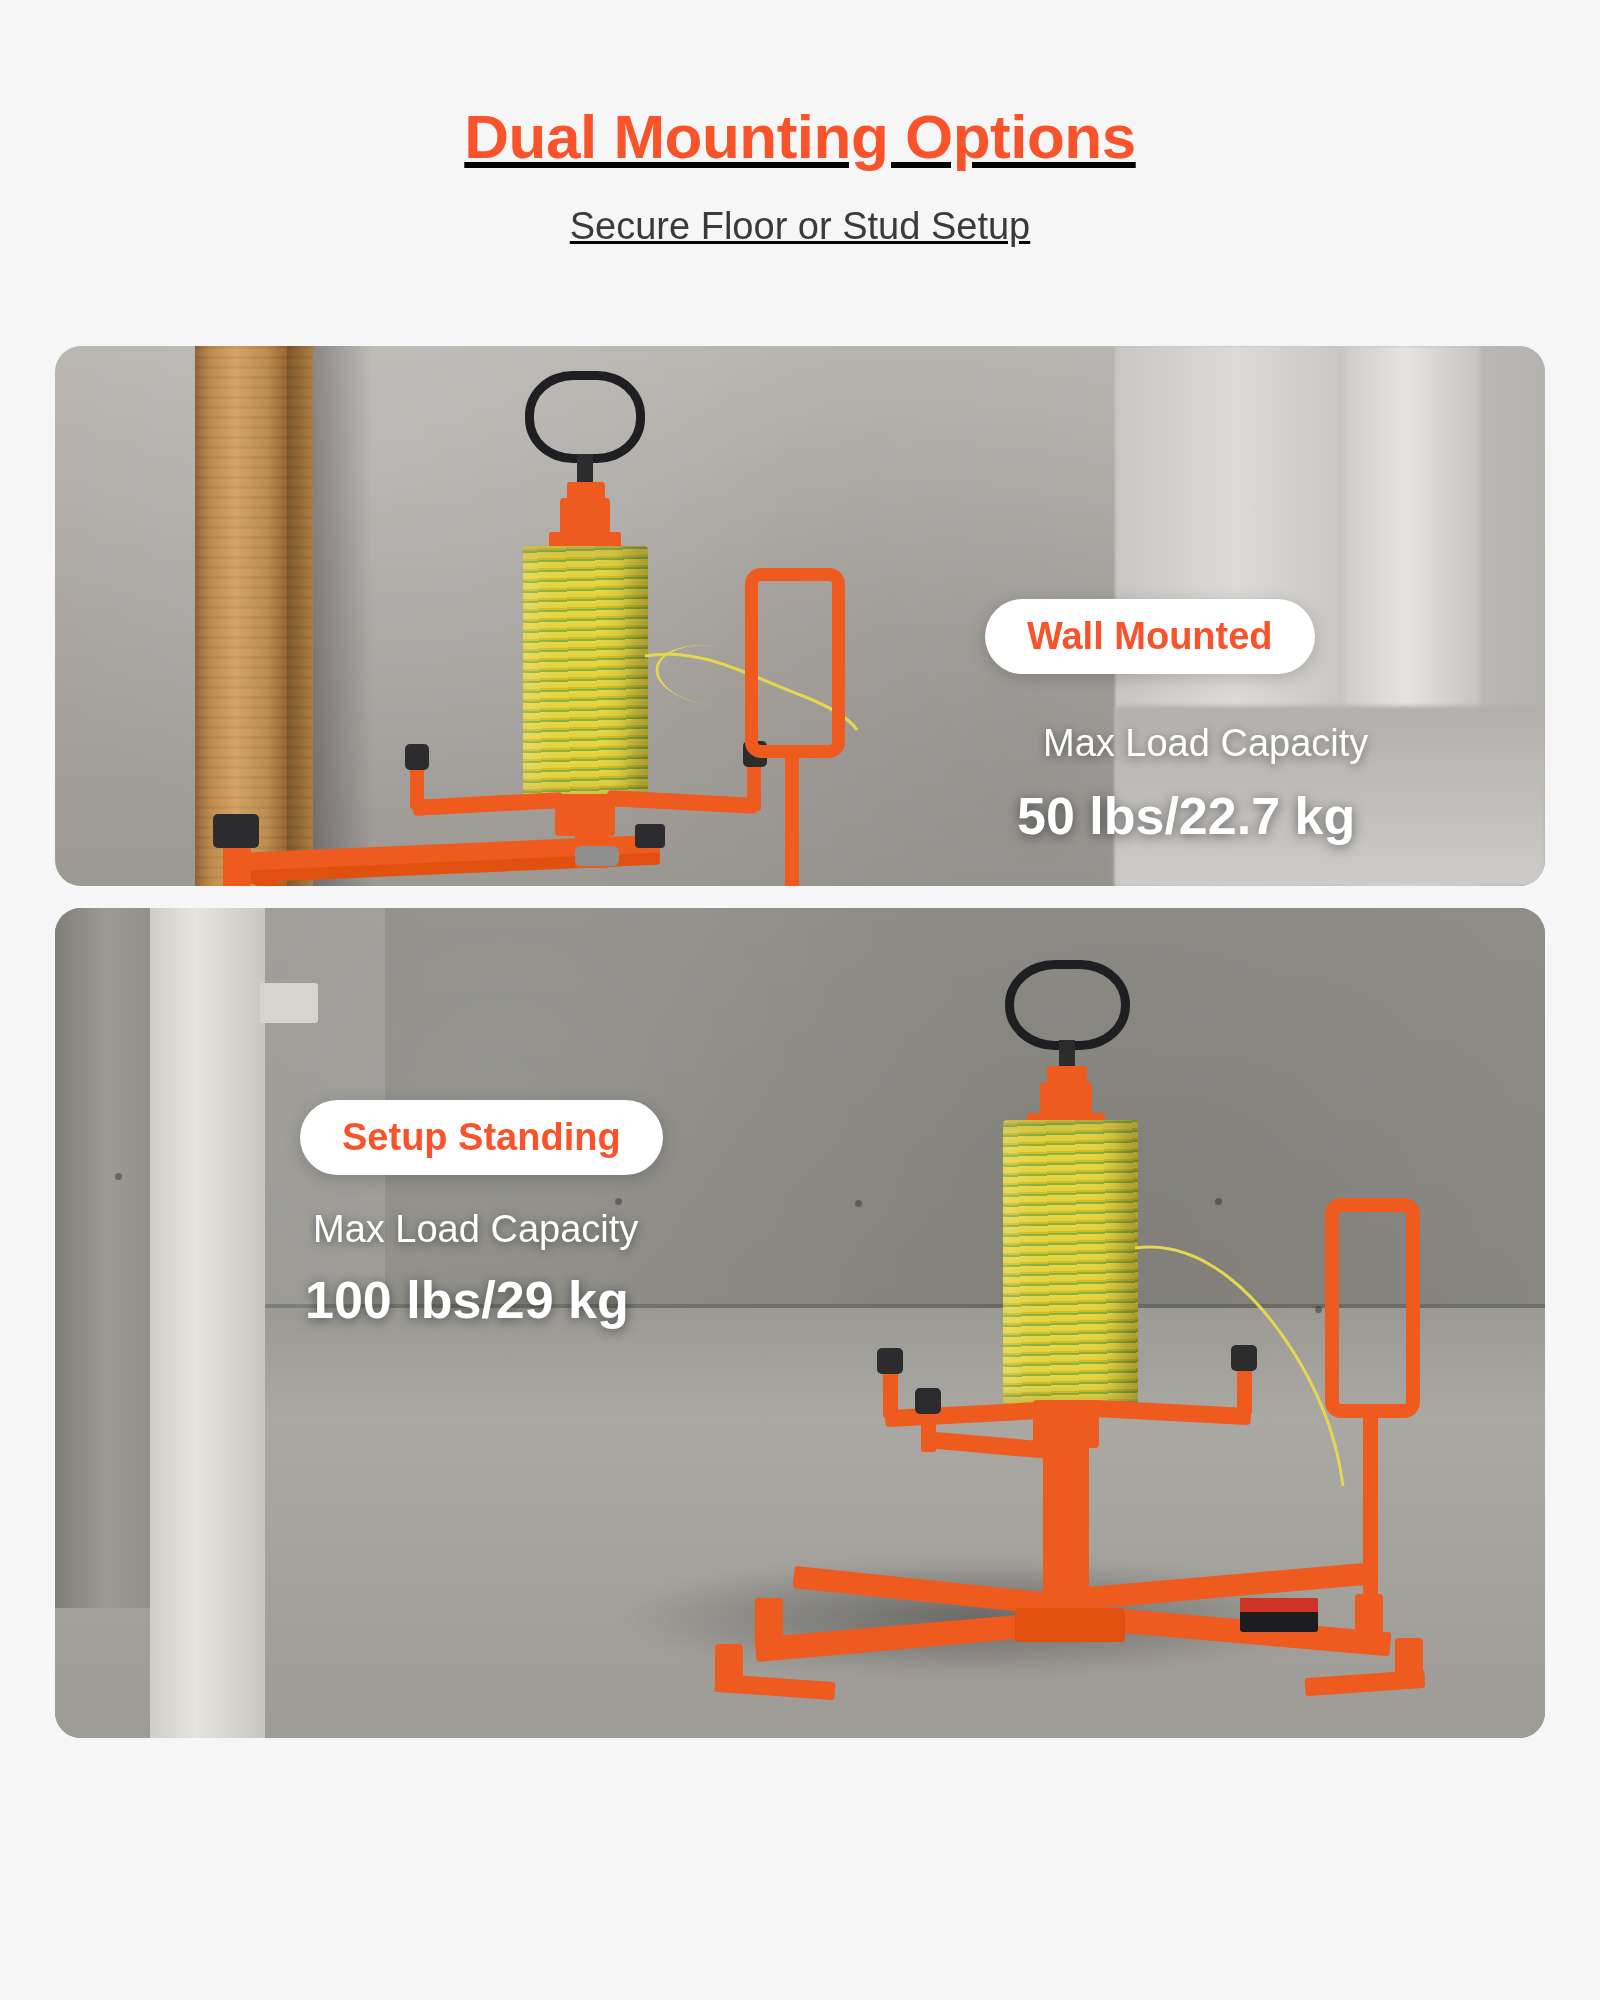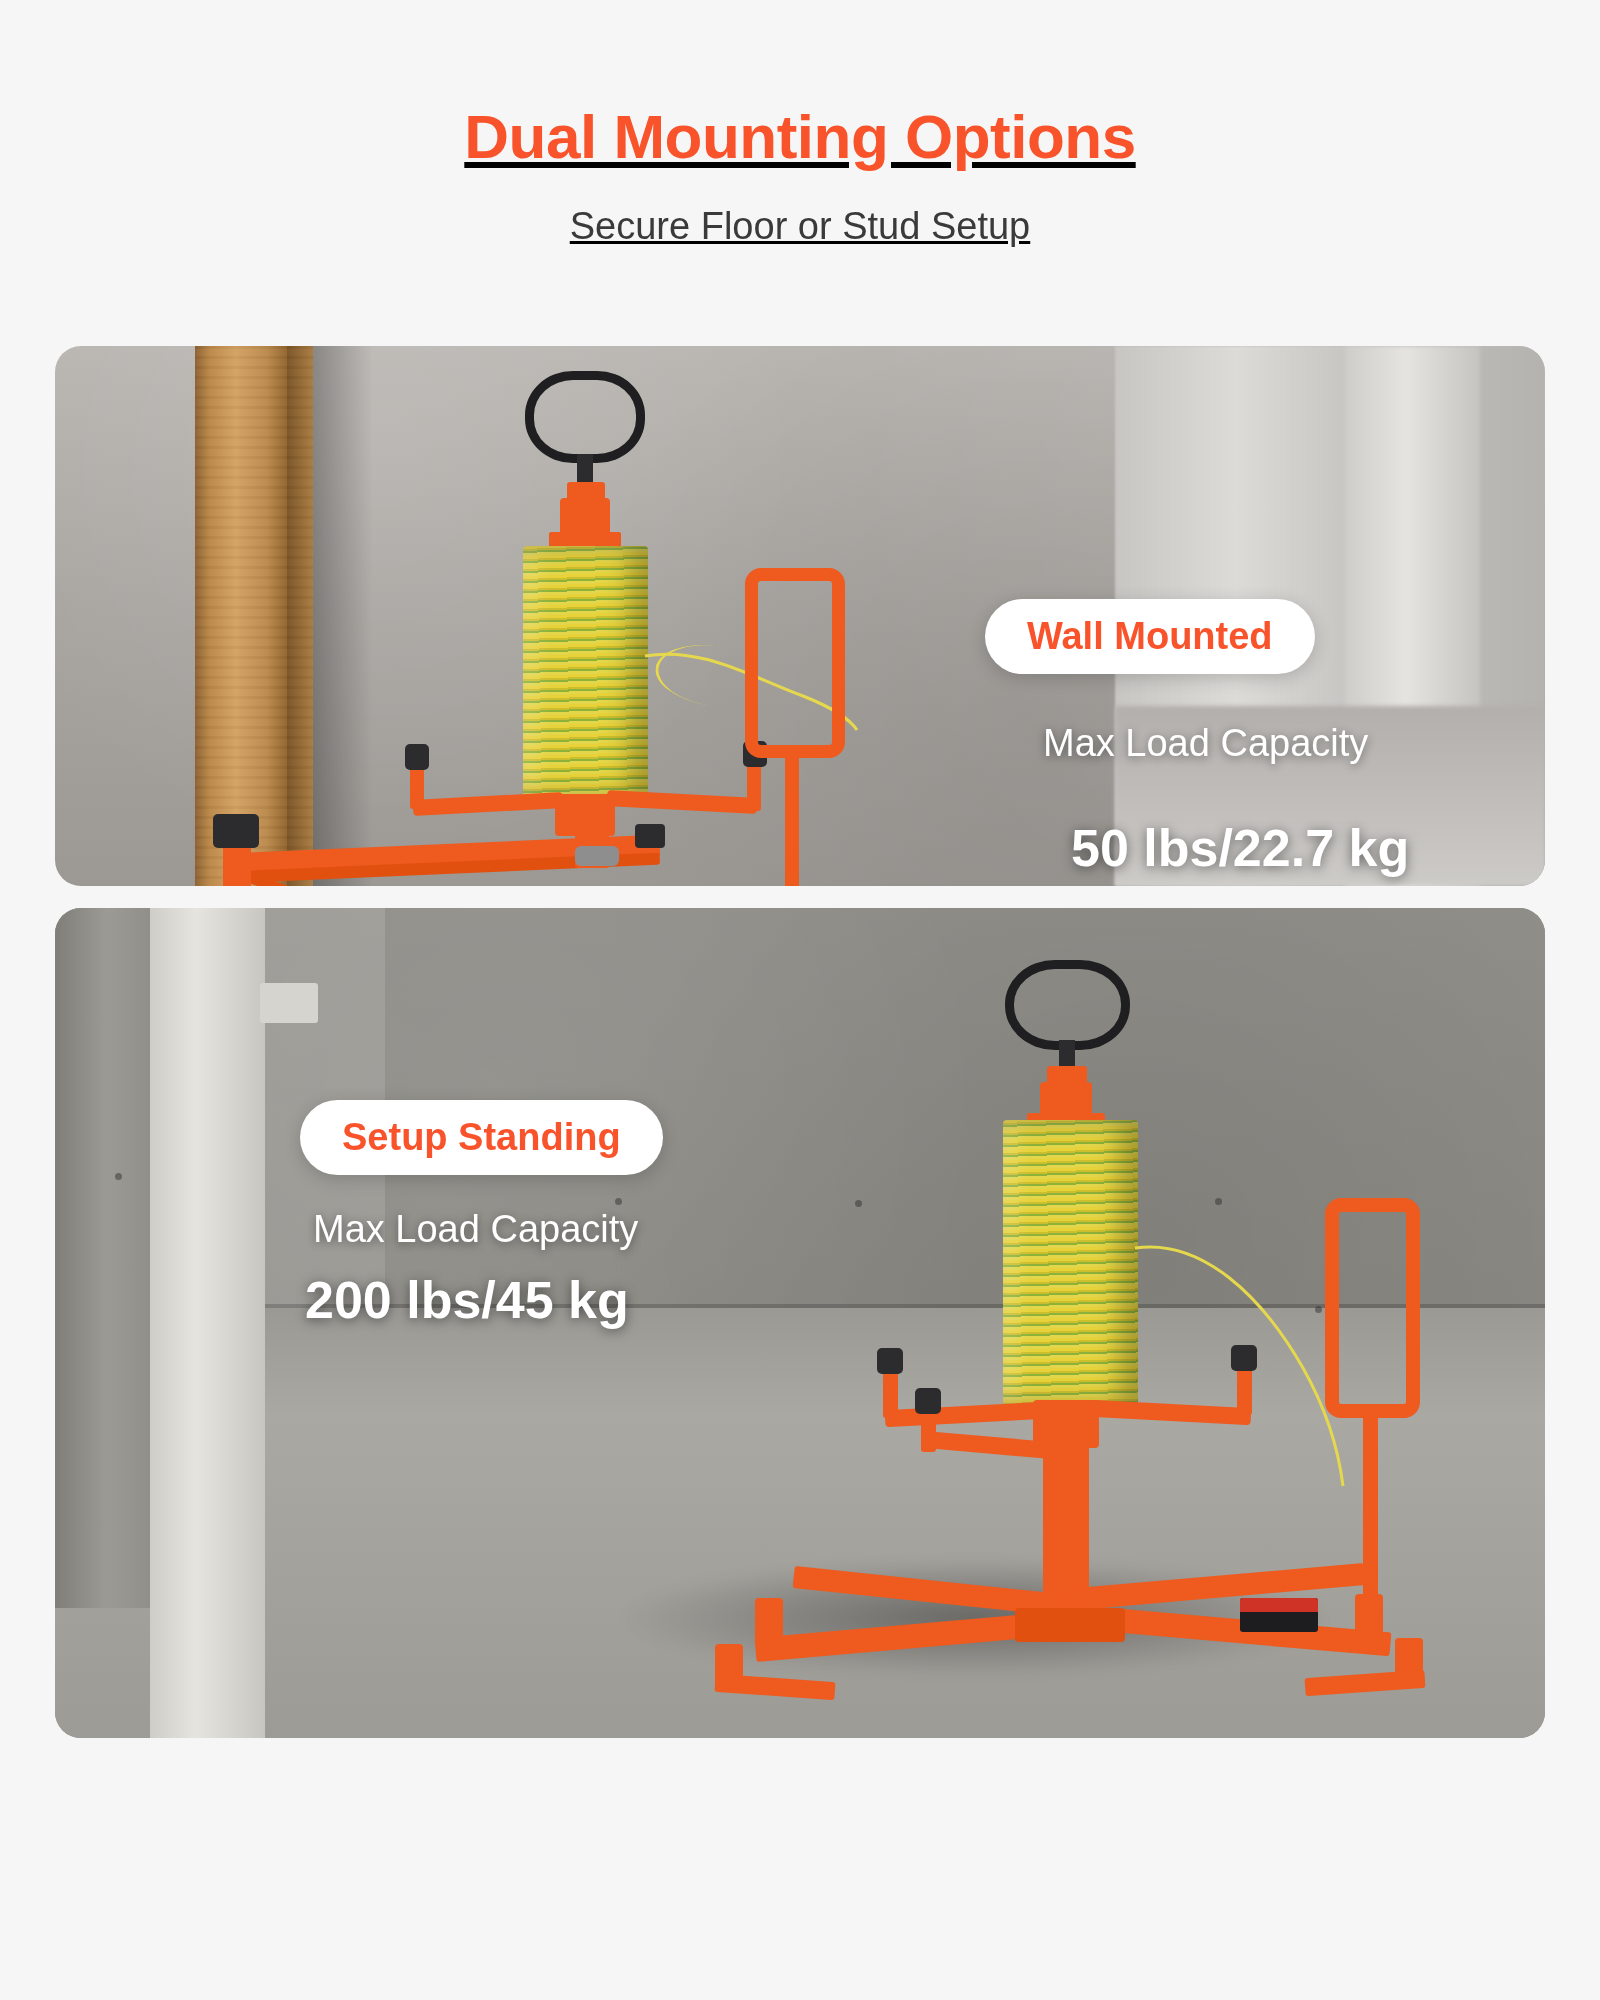--- a/index.html
+++ b/index.html
@@ -273,21 +273,21 @@
 
       <div class="o2" style="left:180px;top:520px;width:360px;height:11px;transform-origin:left center;transform:rotate(21deg);border-radius:3px;"></div>
 
       <div class="o" style="left:168px;top:492px;width:28px;height:200px;border-radius:3px;"></div>
       <div class="o" style="left:168px;top:664px;width:110px;height:26px;border-radius:3px;"></div>
       <div class="blk" style="left:158px;top:468px;width:46px;height:34px;border-radius:5px;"></div>
       <div class="o2" style="left:196px;top:660px;width:80px;height:12px;transform-origin:left center;transform:rotate(-27deg);border-radius:3px;"></div>
 
       <div class="pill" style="left:930px;top:253px;">Wall Mounted</div>
       <div class="cap-label" style="left:988px;top:376px;">Max Load Capacity</div>
-      <div class="cap-value" style="left:1016px;top:440px;margin-top:32px;">50 lbs/22.7 kg</div>
+      <div class="cap-value" style="left:962px;top:440px;">50 lbs/22.7 kg</div>
     </div>
   </div>
 
   <div class="panel panel-bottom">
     <div class="scene2">
       <div class="s2-backwall"></div>
       <div class="s2-wall2"></div>
       <div class="s2-tex"></div>
       <div class="s2-floor"></div>
       <div class="s2-floorline"></div>
@@ -346,17 +346,17 @@
       <div class="o" style="left:1340px;top:730px;width:28px;height:46px;border-radius:4px;"></div>
       <div class="o" style="left:660px;top:770px;width:120px;height:18px;transform:rotate(4deg);border-radius:3px;"></div>
       <div class="o" style="left:1250px;top:766px;width:120px;height:18px;transform:rotate(-4deg);border-radius:3px;"></div>
 
       <div class="sticker" style="left:1185px;top:690px;width:78px;height:34px;">
         <div class="red"></div>
       </div>
 
       <div class="pill" style="left:245px;top:192px;">Setup Standing</div>
       <div class="cap-label" style="left:258px;top:300px;">Max Load Capacity</div>
-      <div class="cap-value" style="left:250px;top:362px;">200 lbs/45 kg</div>
+      <div class="cap-value" style="left:250px;top:362px;">100 lbs/29 kg</div>
     </div>
   </div>
 
 </div>
 
 </body></html>

